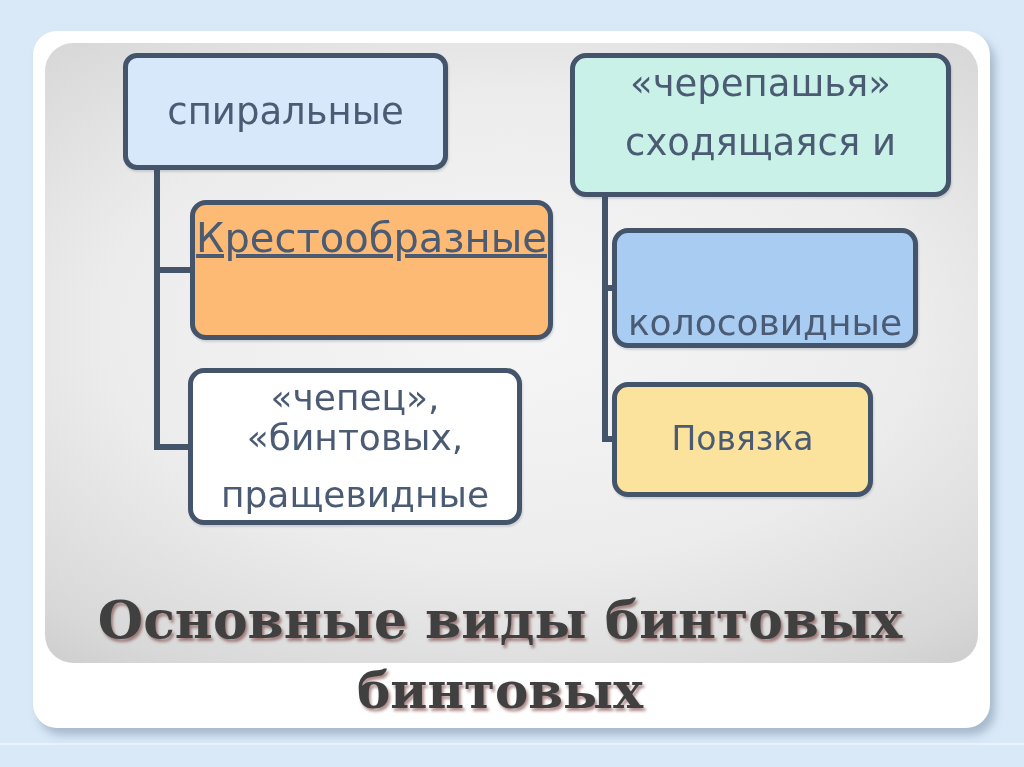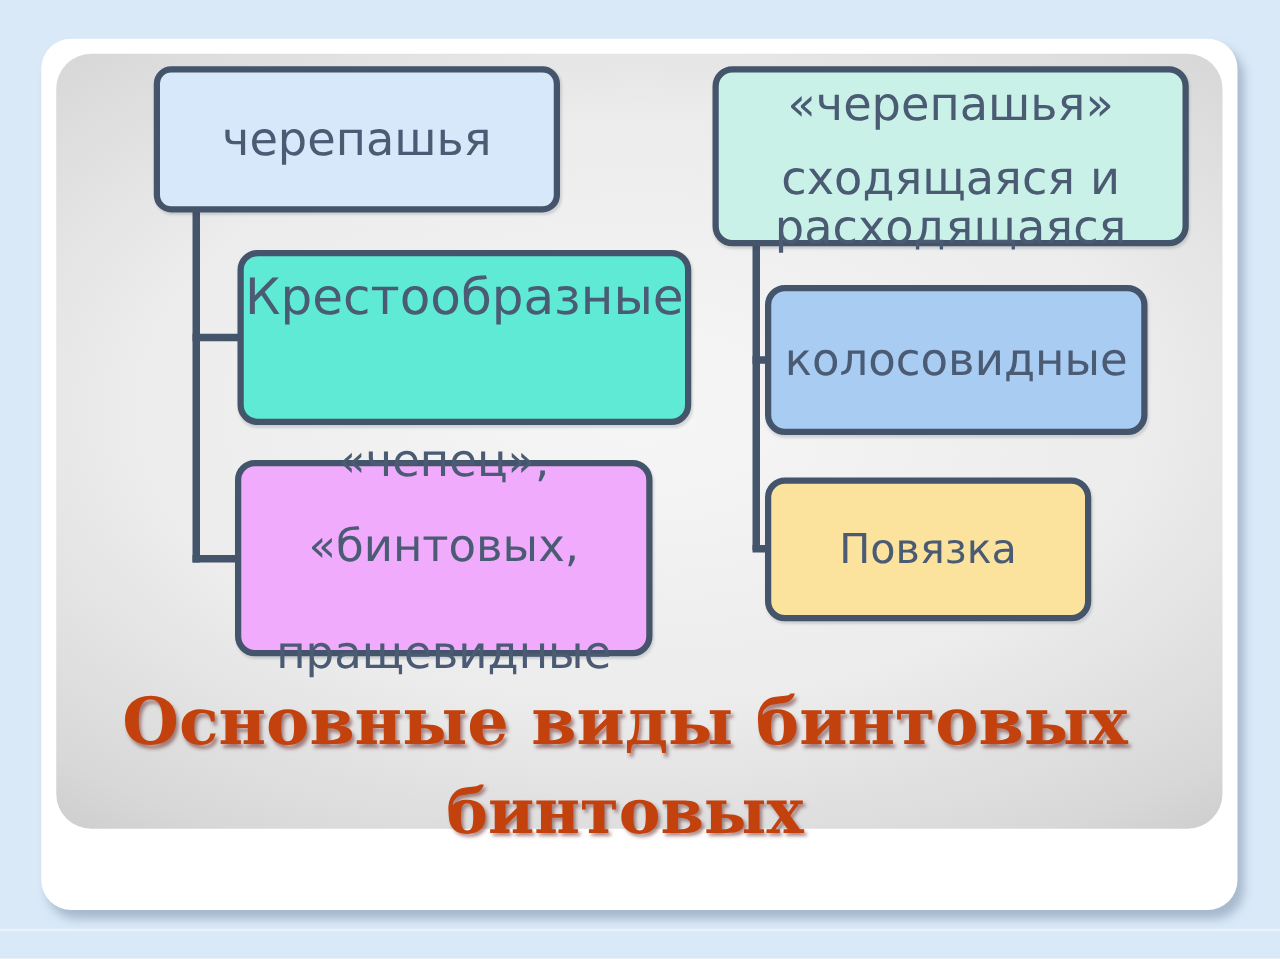--- a/index.html
+++ b/index.html
@@ -28,21 +28,21 @@
     text-align:center;
     box-shadow:1px 2px 2px rgba(60,70,90,0.18);
   }
   .node span{display:block;}
   .n1{left:123px;top:53px;width:325px;height:117px;font-size:37px;border-radius:14px;}
   .n2{left:190px;top:200px;width:363px;height:140px;font-size:40px;justify-content:flex-start;padding-top:10px;}
   .n3{left:188px;top:368px;width:334px;height:157px;font-size:36px;line-height:1.12;}
   .n3 .gap{margin-top:16px;}
   .n4{left:570px;top:53px;width:381px;height:144px;font-size:37px;line-height:1.06;justify-content:flex-start;padding-top:6px;}
   .n4 .gap{margin-top:20px;}
-  .n5{left:612px;top:228px;width:306px;height:120px;font-size:36px;}
+  .n5{left:612px;top:228px;width:306px;height:120px;font-size:36px;justify-content:flex-end;}
   .n6{left:612px;top:382px;width:261px;height:115px;font-size:33px;line-height:1.18;}
   .title{
     position:absolute;left:40px;top:552px;width:920px;
     text-align:center;font-family:"DejaVu Serif","Liberation Serif",serif;
     font-weight:bold;color:#e8120f;
     text-shadow:2px 3px 3px rgba(95,25,25,0.5);
   }
   .title .t1{font-size:52px;line-height:1;}
   .title .t2{font-size:50px;line-height:1;margin-top:20px;}
   .bottom-line{
@@ -61,47 +61,46 @@
 
   <div class="connector" style="left:154px;top:168px;width:6px;height:282px;"></div>
   <div class="connector" style="left:154px;top:267px;width:38px;height:6px;"></div>
   <div class="connector" style="left:154px;top:444px;width:36px;height:6px;"></div>
 
   <div class="connector" style="left:602px;top:193px;width:6px;height:247px;"></div>
   <div class="connector" style="left:602px;top:285px;width:12px;height:6px;"></div>
   <div class="connector" style="left:602px;top:436px;width:12px;height:6px;"></div>
 
   <div class="node n1" style="background: rgb(214, 232, 250);">
-    <span>черепашья</span>
+    <span>спиральные</span>
   </div>
 
-  <div class="node n2" style="background: #5eead4;">
+  <div class="node n2" style="background: #fdba74; text-decoration: underline;">
     <span>Крестообразные</span>
   </div>
 
-  <div class="node n3" style="background: #f0abfc; gap: 28px;">
+  <div class="node n3" style="background: #ffffff;">
     <span>«чепец»,</span>
     <span>«бинтовых,</span>
     <span class="gap">пращевидные</span>
   </div>
 
   <div class="node n4" style="background: rgb(201, 241, 232);">
     <span>«черепашья»</span>
     <span class="gap">сходящаяся и</span>
-    <span>расходящаяся</span>
   </div>
 
   <div class="node n5" style="background: rgb(169, 204, 243);">
     <span>колосовидные</span>
   </div>
 
   <div class="node n6" style="background: rgb(251, 226, 157); border-radius: 16px;">
     <span>Повязка</span>
   </div>
 
-  <div class="title" style="color: #c2410c;">
+  <div class="title" style="color: #404040; margin-top: 42px;">
     <div class="t1">Основные виды бинтовых</div>
     <div class="t2">бинтовых</div>
   </div>
 
   <div class="bottom-line"></div>
 
 </div>
 
 </body></html>

